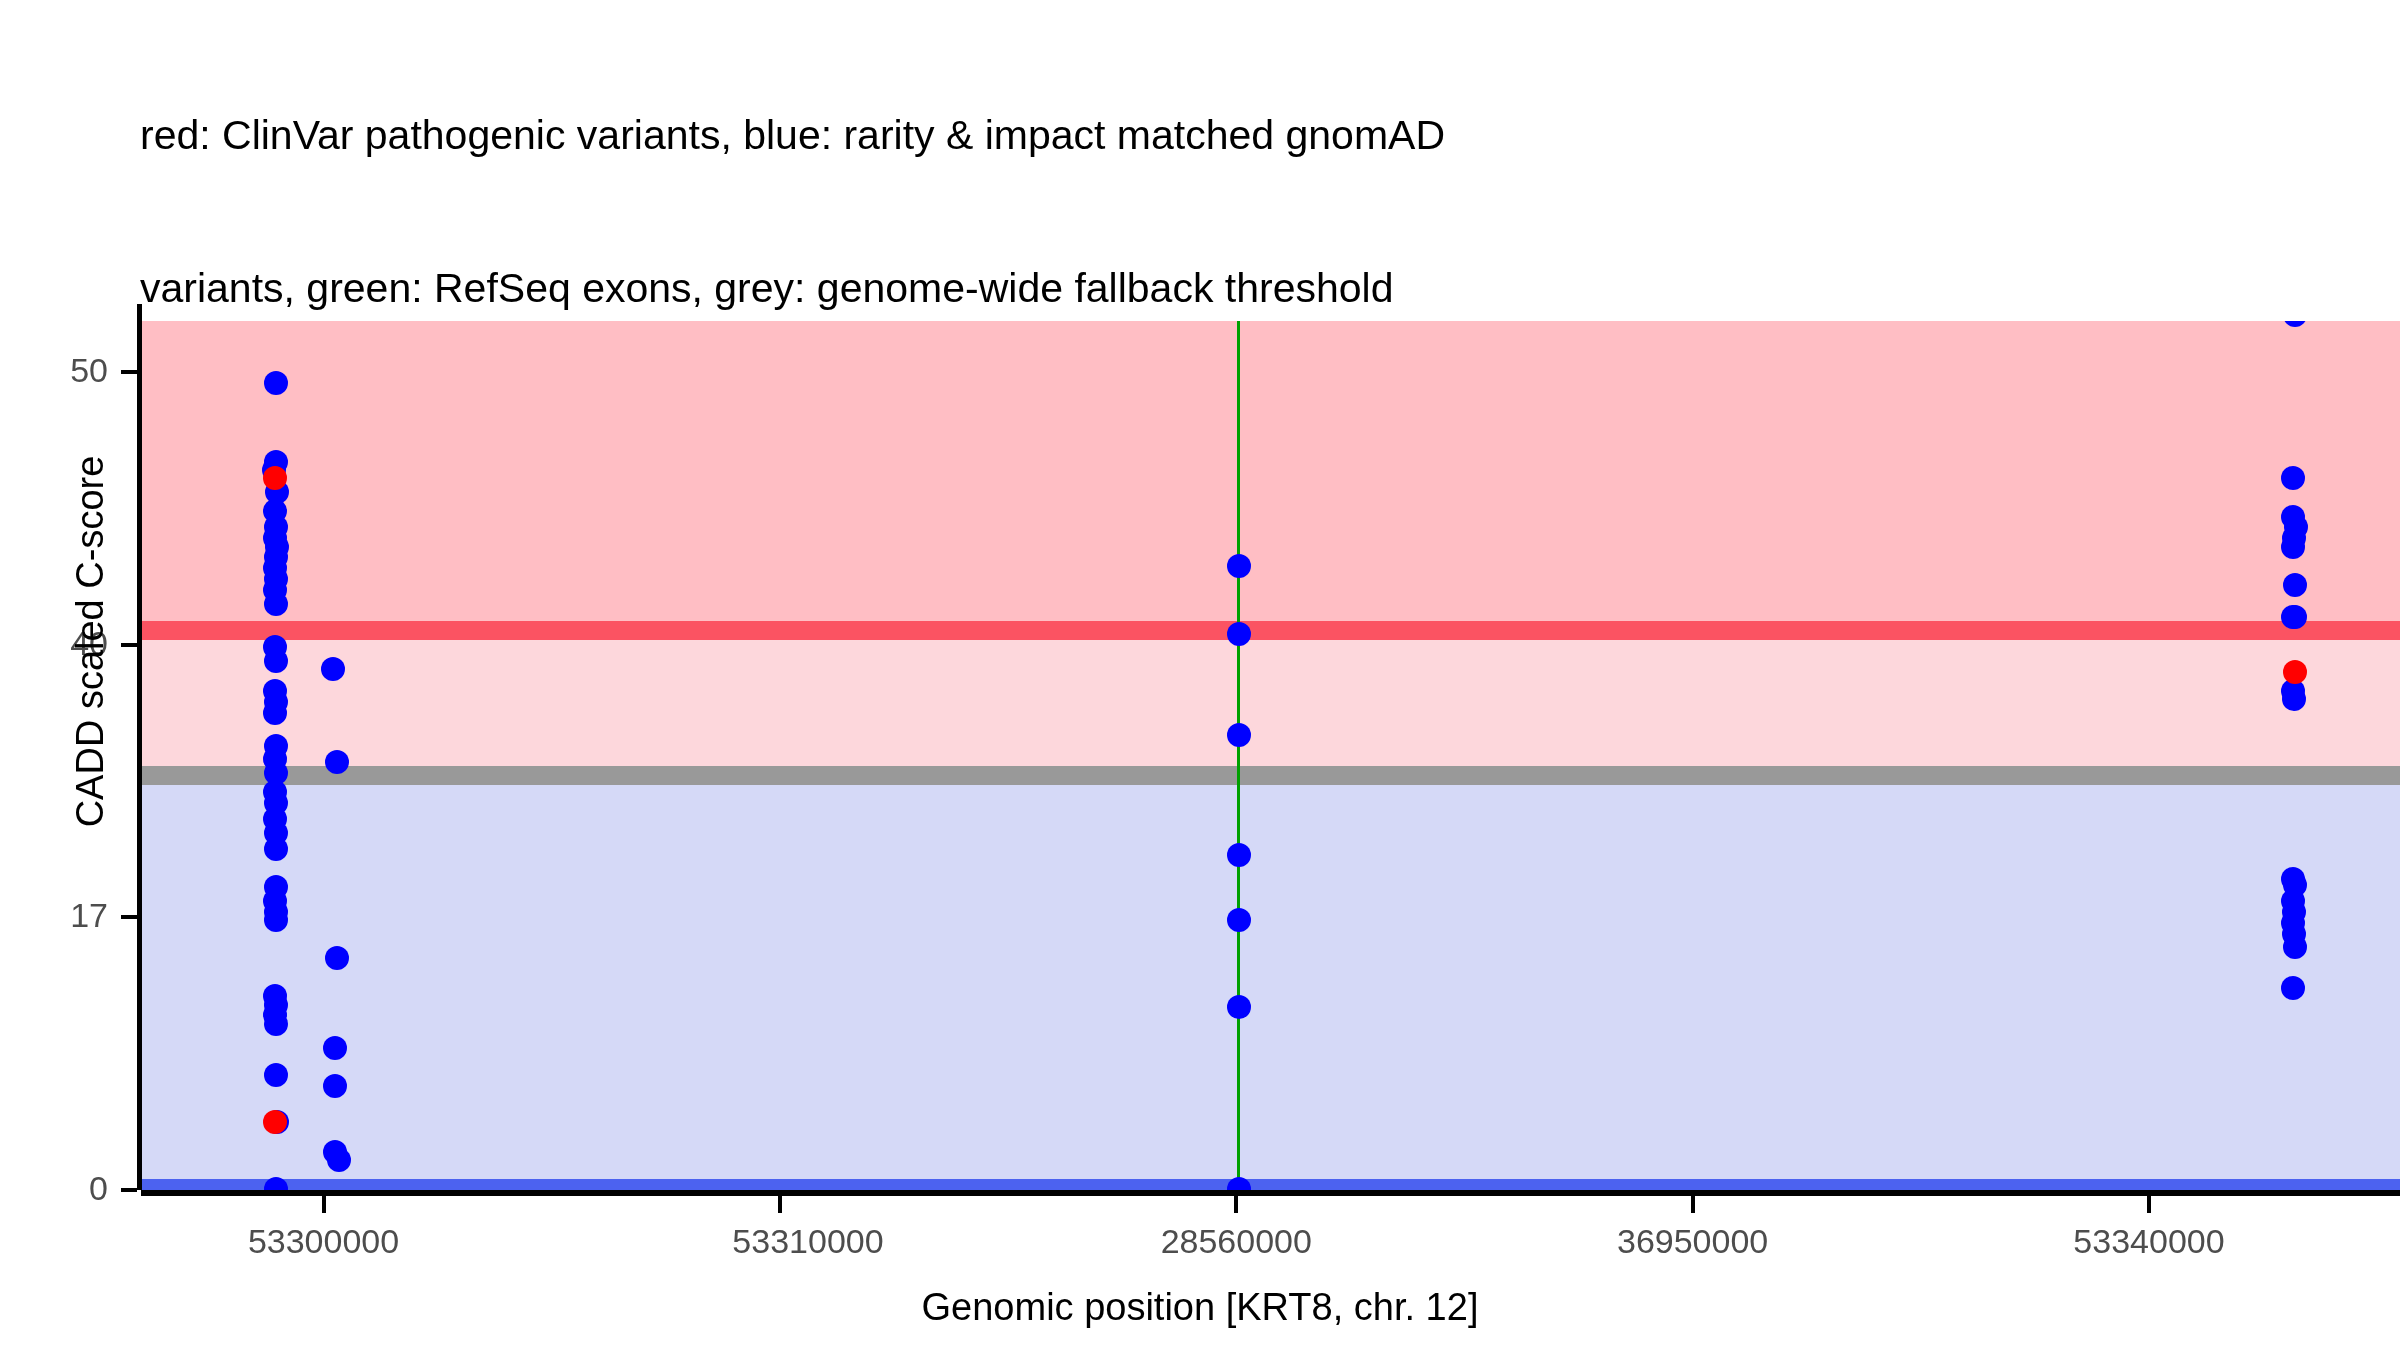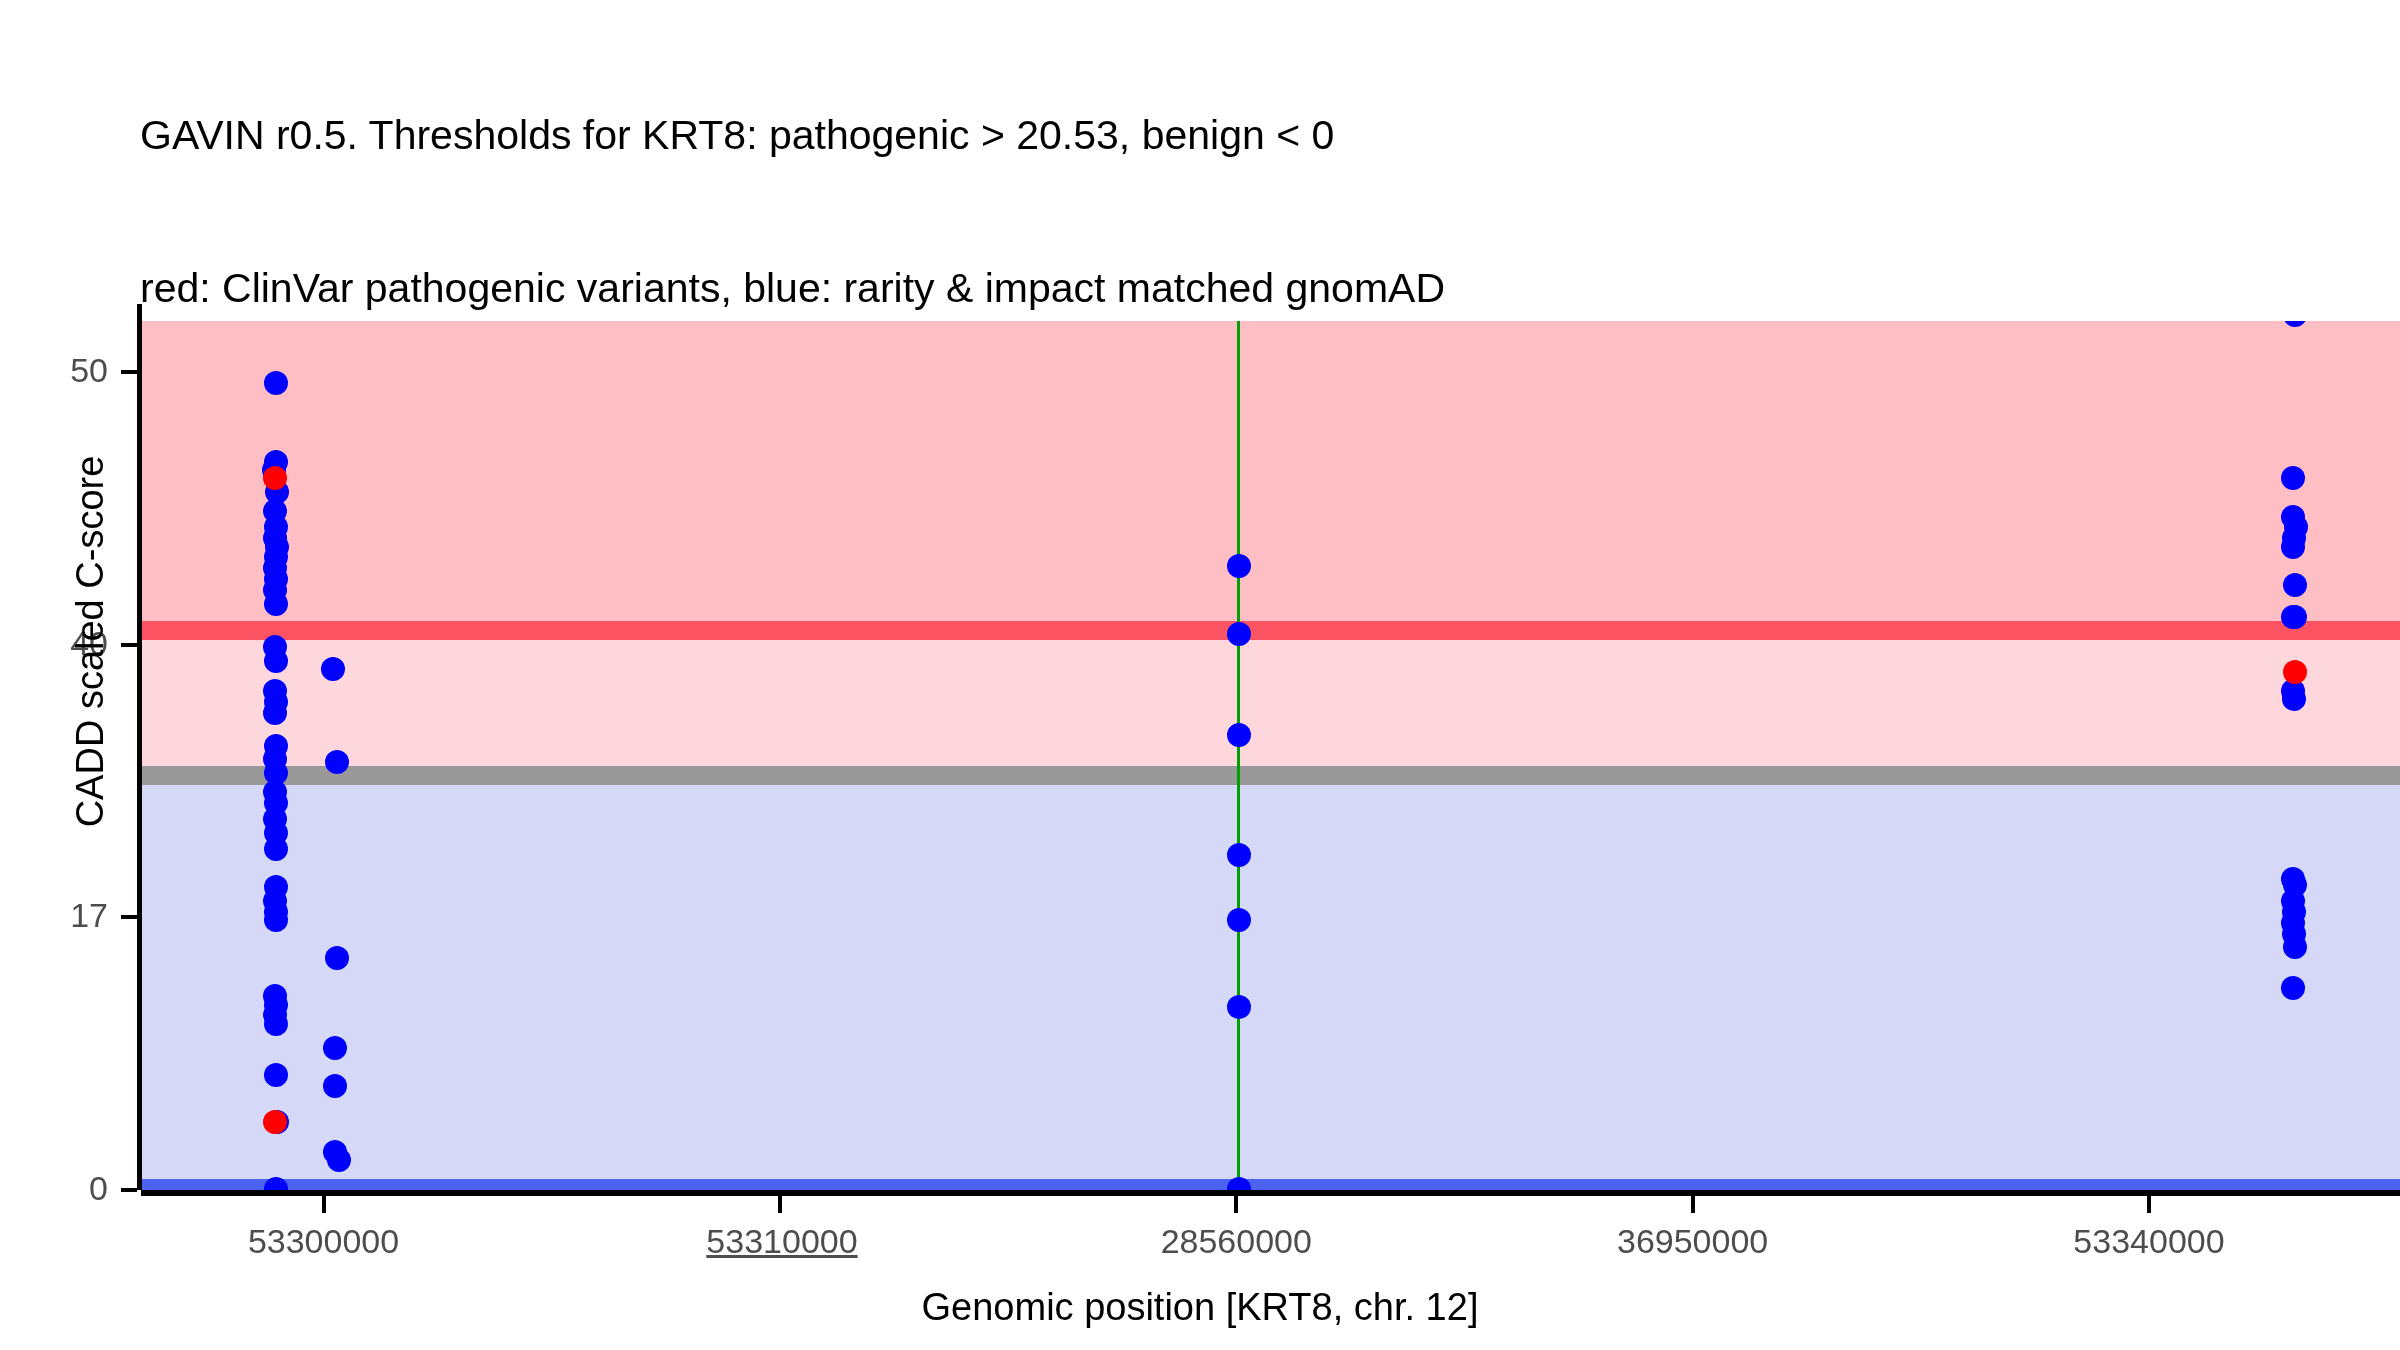--- a/index.html
+++ b/index.html
@@ -44,21 +44,20 @@
     position:absolute;left:0;top:1286px;width:2400px;
     font-size:38px;color:#000000;text-align:center;
   }
 </style>
 </head>
 <body>
 
 <div id="root">
 
   <div id="title">
-    <div>GAVIN r0.5. Thresholds for KRT8: pathogenic &gt; 20.53, benign &lt; 0</div>
     <div>red: ClinVar pathogenic variants, blue: rarity &amp; impact matched gnomAD</div>
     <div>variants, green: RefSeq exons, grey: genome-wide fallback threshold</div>
   </div>
 
   <div id="panel">
       <div class="band" style="top: 0px; height: 309.215px; background: rgb(255, 190, 196);"></div>
       <div class="band" style="top: 309.215px; height: 145.331px; background: rgb(253, 215, 220);"></div>
       <div class="band" style="top: 454.547px; height: 414.453px; background: rgb(213, 217, 247);"></div>
       <div class="hline" style="top: 299.715px; height: 19px; background: rgb(251, 83, 98);"></div>
       <div class="hline" style="top: 445.047px; height: 19px; background: rgb(153, 153, 153);"></div>
@@ -149,21 +148,21 @@
       <div class="ylabel" style="top: 896.333px;">17</div>
       <div class="ytick" style="top: 642.667px;"></div>
       <div class="ylabel" style="top: 623.667px;">40</div>
       <div class="ytick" style="top: 370px;"></div>
       <div class="ylabel" style="top: 351px;">50</div>
     </div>
   <div id="xtick-container">
       <div class="xtick" style="left: 321.545px;"></div>
       <div class="xlabel" style="left: 173.545px;">53300000</div>
       <div class="xtick" style="left: 777.909px;"></div>
-      <div class="xlabel" style="left: 632px; text-decoration: underline;">53310000</div>
+      <div class="xlabel" style="left: 658px;">53310000</div>
       <div class="xtick" style="left: 1234.27px;"></div>
       <div class="xlabel" style="left: 1086.27px;">28560000</div>
       <div class="xtick" style="left: 1690.64px;"></div>
       <div class="xlabel" style="left: 1542.64px;">36950000</div>
       <div class="xtick" style="left: 2147px;"></div>
       <div class="xlabel" style="left: 1999px;">53340000</div>
     </div>
 
   <div id="ytitle">CADD scaled C-score</div>
   <div id="xtitle">Genomic position [KRT8, chr. 12]</div>

